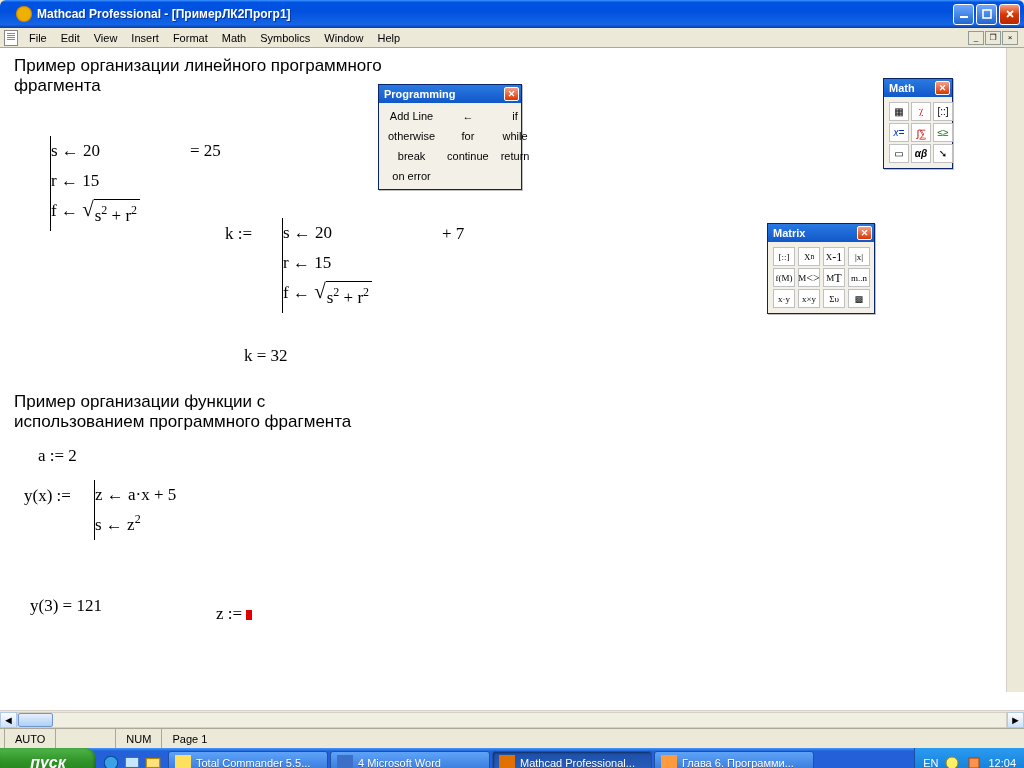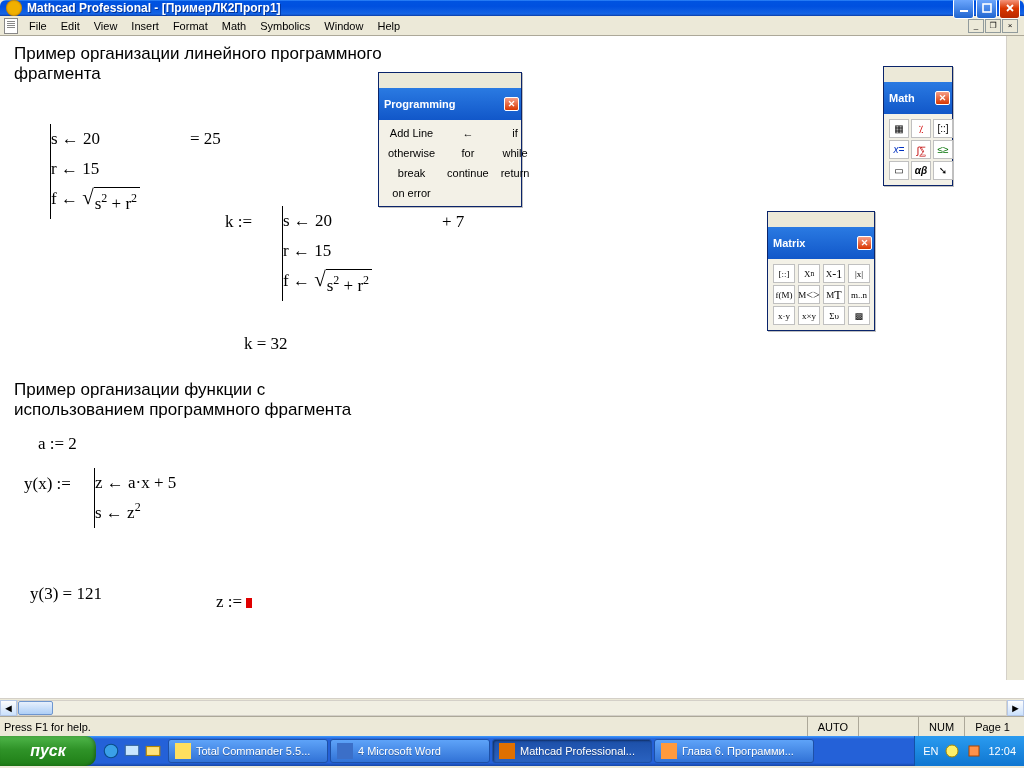--- a/index.html
+++ b/index.html
@@ -5,24 +5,24 @@
 * { box-sizing: border-box; margin: 0; padding: 0; }
 body {
   font-family: Tahoma, Arial, sans-serif;
   font-size: 11px;
   width: 1024px; height: 768px;
   overflow: hidden;
   background: #ece9d8;
 }
 
 .titlebar {
-  height: 16px;
+  height: 28px;
   background: linear-gradient(to bottom, #3c93ff 0%, #0053e1 8%, #0050df 40%, #1565e5 88%, #0a3ba2 100%);
   border-radius: 6px 6px 0 0;
-  display:flex; align-items:center; padding: 0 4px 0 6px;
+  display:flex; align-items:center; padding: 0 4px 0 16px;
   color: white; font-weight: bold;
 }
 .titlebar .app-icon { width:16px; height:16px; background:#f0b000; border-radius:50%; margin-right:5px; box-shadow: inset 0 0 2px #884400;}
 .titlebar .title-text { flex:1; font-size:12px; text-shadow: 1px 1px 0 #003399;}
 .titlebar .win-btns { display:flex; gap:2px;}
 .win-btn { width:21px; height:21px; border-radius:3px; border:1px solid #fff; display:flex; align-items:center; justify-content:center; font-size:11px; font-weight:bold; color:white;}
 .win-min, .win-max { background: linear-gradient(to bottom,#6fa9ff,#2065d0);}
 .win-close { background: linear-gradient(to bottom,#f79e87,#d93600,#b92800);}
 .win-btn svg { width:12px; height:12px; }
 
@@ -73,21 +73,21 @@
 .sqrt .under { border-top:1.3px solid black; padding:1px 3px 0 1px;}
 sup { font-size:12px; vertical-align:super; line-height:0;}
 .redph { display:inline-block; width:6px; height:10px; background:#e00000; vertical-align:middle;}
 
 
 .palette {
   position:absolute; background:#ece9d8; border:1px solid #0a246a;
   box-shadow: 1px 1px 0 rgba(0,0,0,0.25);
   font-family: Tahoma, sans-serif;
 }
-.palette .pal-title { height:32px; background: linear-gradient(to bottom,#2a7ae2,#1157c9); color:white; font-weight:bold; font-size:11px; display:flex; align-items:center; justify-content:space-between; padding:0 2px 0 5px;margin-top:15px;}
+.palette .pal-title { height:18px; background: linear-gradient(to bottom,#2a7ae2,#1157c9); color:white; font-weight:bold; font-size:11px; display:flex; align-items:center; justify-content:space-between; padding:0 2px 0 5px;}
 .palette .pal-close { width:15px; height:14px; background: linear-gradient(to bottom,#f79e87,#d93600); border:1px solid white; color:white; display:flex; align-items:center; justify-content:center; font-size:9px; border-radius:2px;}
 .palette .pal-body { padding:3px; background:#f3f1e7;}
 
 .prog-pal { left:378px; top:36px; width:144px;}
 .prog-grid { display:grid; grid-template-columns: 1fr 1fr 1fr; font-size:11px;}
 .prog-grid div { padding:4px 6px; text-align:center; cursor:default;}
 
 .math-pal { left:883px; top:30px; width:70px;}
 .math-grid { display:grid; grid-template-columns: repeat(3, 20px); gap:2px; padding:2px;}
 .math-grid .cell { width:20px; height:19px; border:1px solid #c0c0c0; background:white; display:flex; align-items:center; justify-content:center; font-size:10px;}
@@ -292,21 +292,20 @@
   <div class="hscroll">
     <div class="arrow">◄</div>
     <div class="track">
         <div class="thumb"></div>
       </div>
     <div class="arrow">►</div>
   </div>
 </div>
 
 <div class="statusbar">
-  <div class="sb-left">Press F1 for help.</div>
   <div class="sb-cell">AUTO</div>
   <div class="sb-cell" style="width:60px;"></div>
   <div class="sb-cell">NUM</div>
   <div class="sb-cell">Page 1</div>
 </div>
 
 <div class="taskbar">
   <div class="start-btn">
     <span>пуск</span>
   </div>

